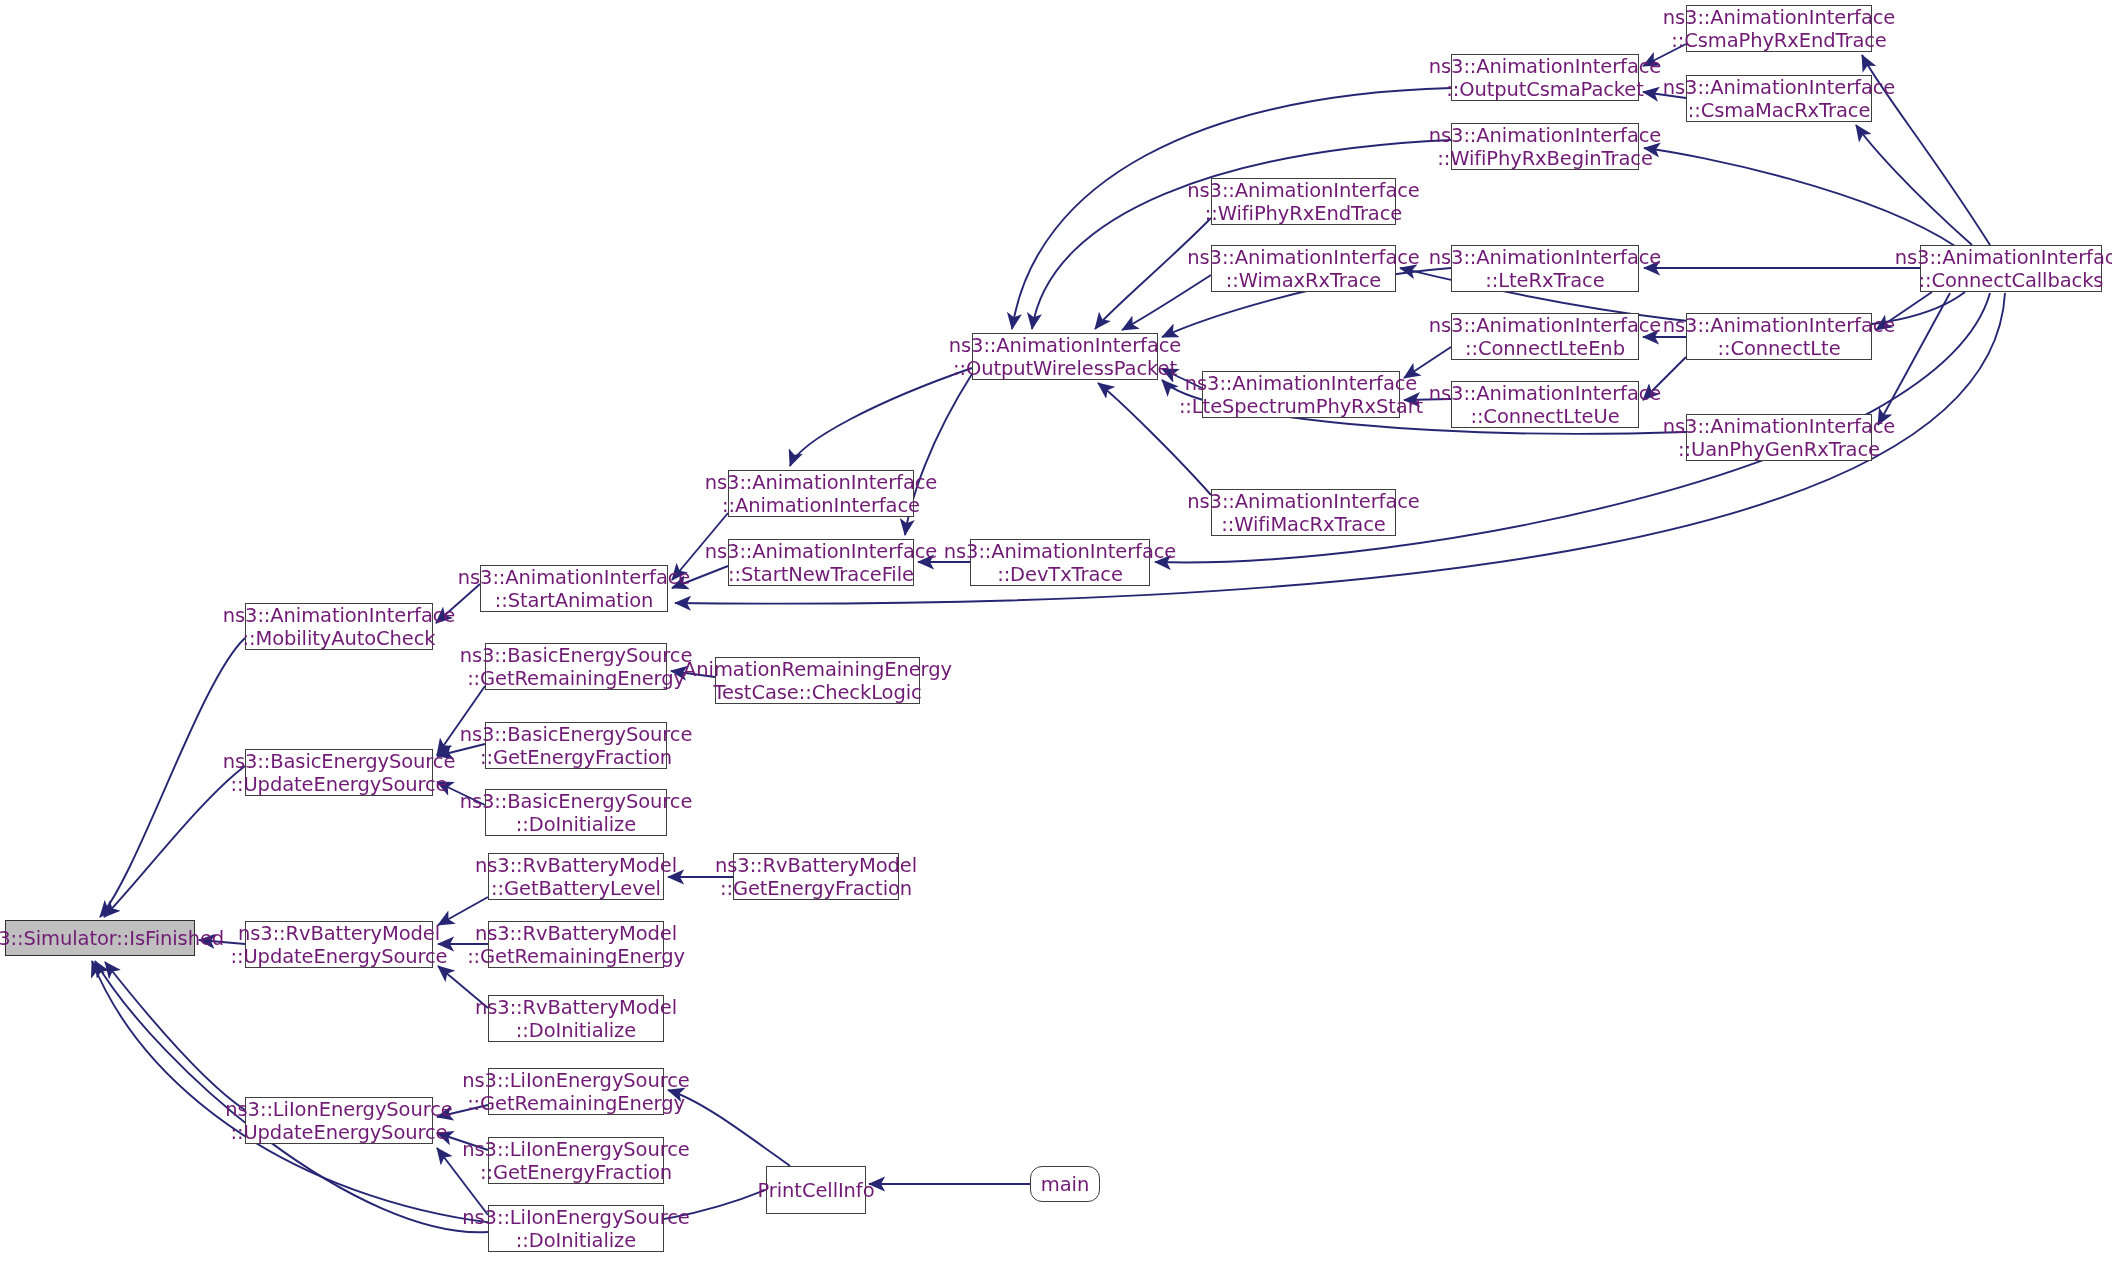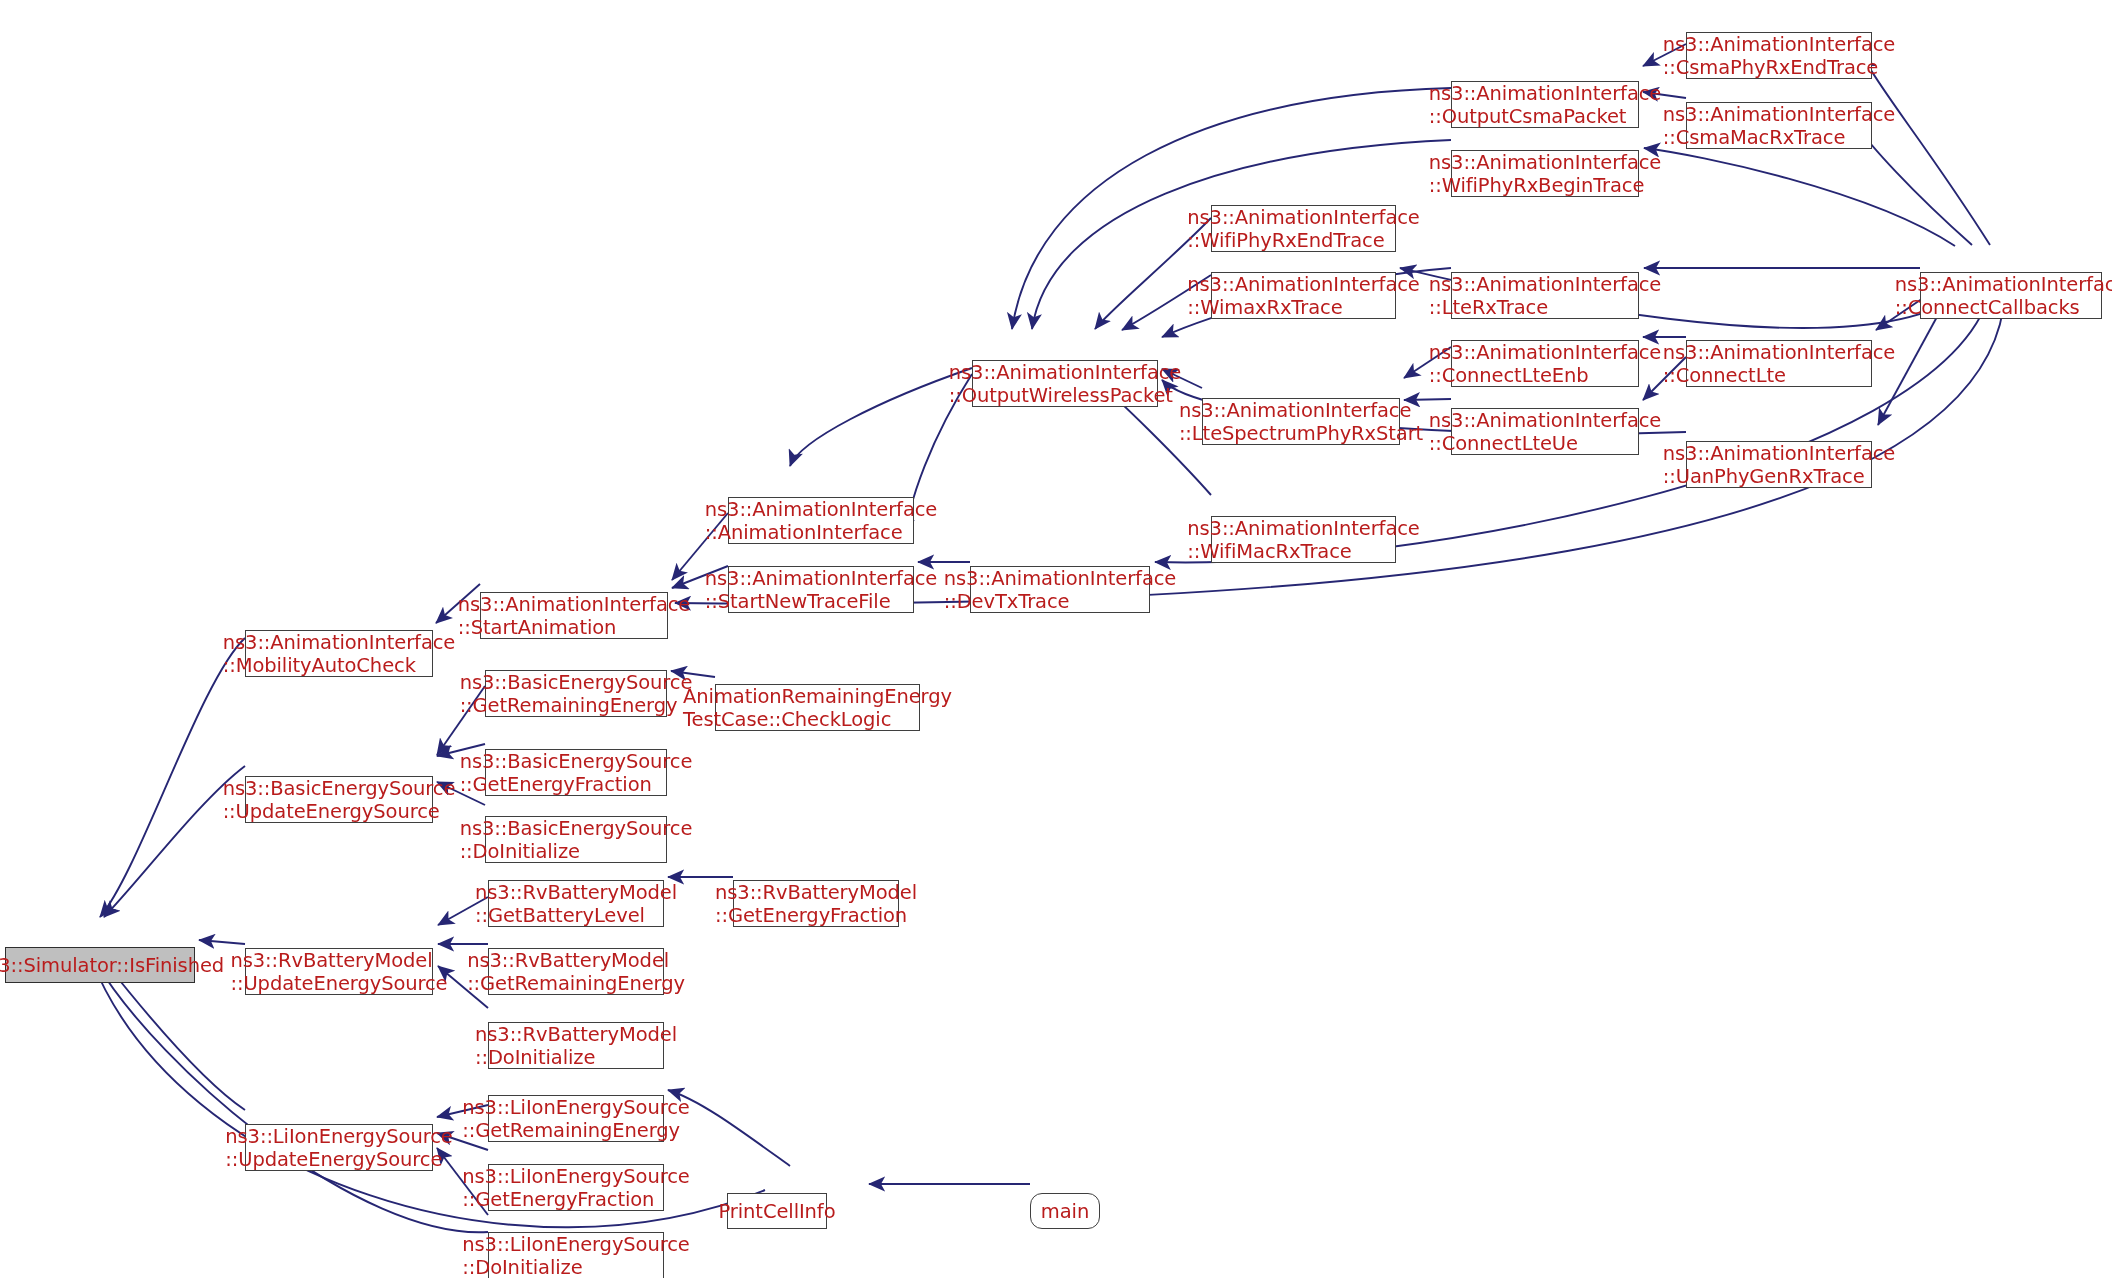--- a/index.html
+++ b/index.html
@@ -1,21 +1,21 @@
 <!DOCTYPE html>
 <html><head>
 <meta charset="utf-8">
 <style>
   html,body{margin:0;padding:0;background:#ffffff;}
   body{font-family:"DejaVu Sans","Liberation Sans",sans-serif;}
   #graph-root{position:relative;width:2112px;height:1278px;background:#ffffff;overflow:hidden;}
   svg#edges{position:absolute;left:0;top:0;width:2112px;height:1278px;}
   .node{position:absolute;box-sizing:border-box;border:1.6px solid #3f3f3f;background:#ffffff;
-        display:flex;align-items:center;justify-content:center;
-        font-size:19.5px;line-height:23px;color:#b91c1c;letter-spacing:-0.1px;margin-top:27px;}
+        display:flex;align-items:center;justify-content:center;text-align:center;
+        font-size:19.5px;line-height:23px;color:#701a75;letter-spacing:-0.1px;}
   .node.root{background:#bfbfbf;border-color:#2e2e2e;}
   .node .lbl{display:block;white-space:pre;}
 </style>
 </head>
 <body>
 
 <div id="graph-root">
   <svg id="edges" viewBox="0 0 2112 1278">
     <defs>
       <marker id="arrowhead" markerWidth="9" markerHeight="8" refX="8.5" refY="4" orient="auto" markerUnits="strokeWidth">
@@ -142,21 +142,21 @@
 ::StartNewTraceFile</span>
       </div>
       <div class="node" style="left: 715px; top: 657px; width: 205px; height: 47px;">
         <span class="lbl">AnimationRemainingEnergy
 TestCase::CheckLogic</span>
       </div>
       <div class="node" style="left: 733px; top: 853px; width: 166px; height: 47px;">
         <span class="lbl">ns3::RvBatteryModel
 ::GetEnergyFraction</span>
       </div>
-      <div class="node" style="left: 727px; top: 1166px; width: 100px; height: 36px;">
+      <div class="node" style="left: 766px; top: 1166px; width: 100px; height: 48px;">
         <span class="lbl">PrintCellInfo</span>
       </div>
       <div class="node" style="left: 1030px; top: 1166px; width: 70px; height: 36px; border-radius: 12px;">
         <span class="lbl">main</span>
       </div>
       <div class="node" style="left: 972px; top: 333px; width: 186px; height: 47px;">
         <span class="lbl">ns3::AnimationInterface
 ::OutputWirelessPacket</span>
       </div>
       <div class="node" style="left: 970px; top: 539px; width: 180px; height: 47px;">

